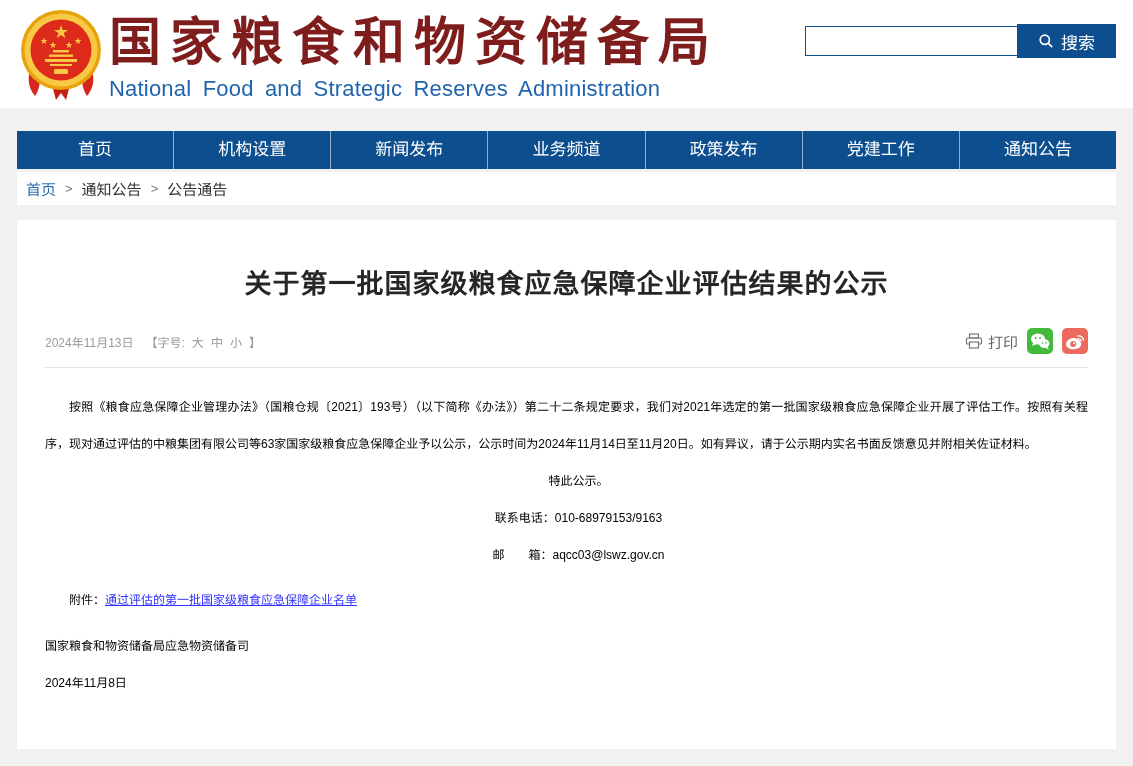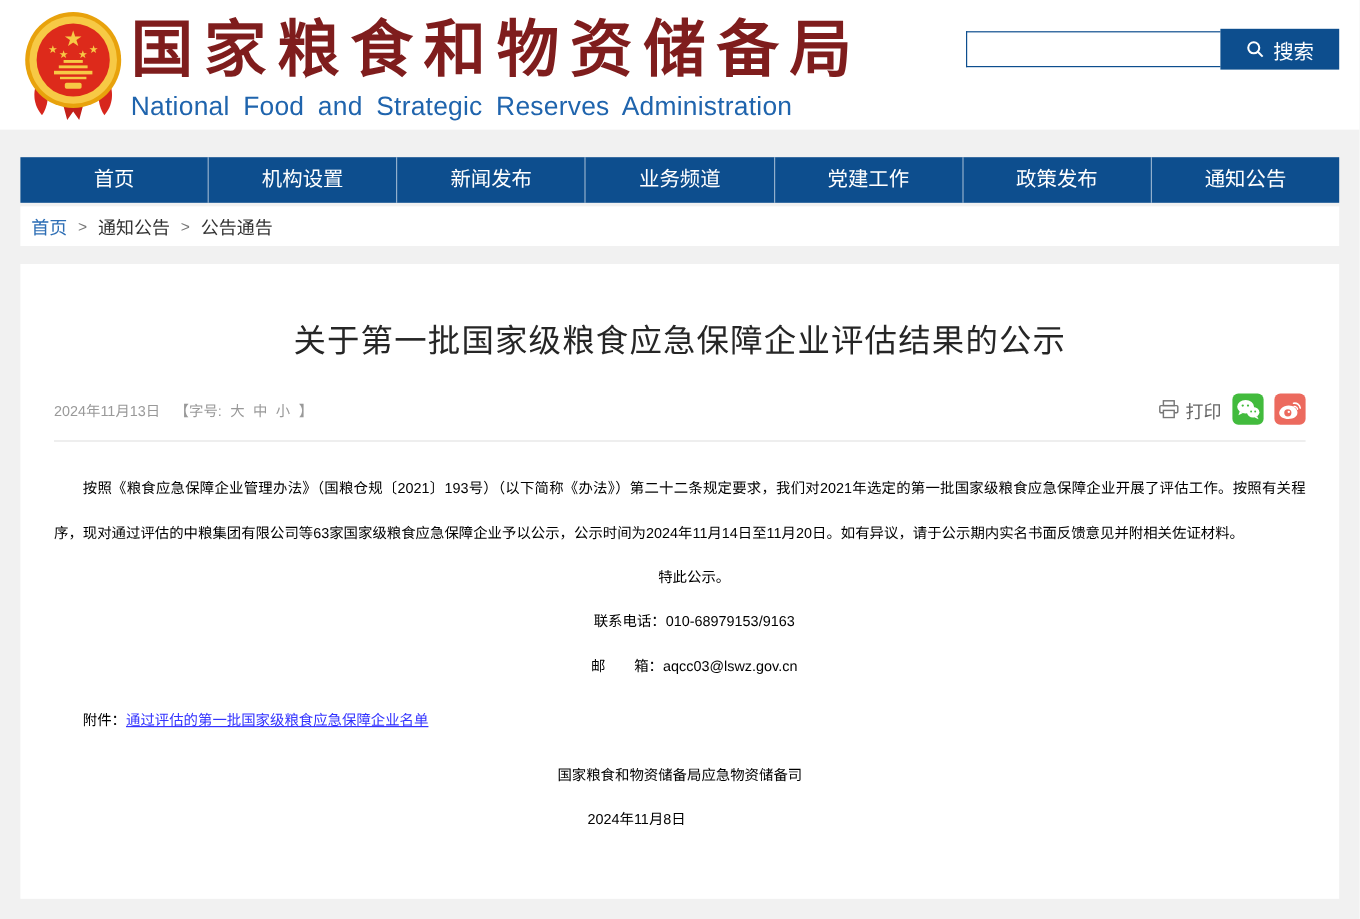--- a/index.html
+++ b/index.html
@@ -46,21 +46,21 @@
   }
   .breadcrumb-link { color:#2d6eb5; cursor:pointer; }
   .breadcrumb-sep { color:#777; font-size:13px; }
   .breadcrumb-item { color:#333; }
   
   .main-box {
     width:1099px; height:529px; margin:15px auto 0;
     background:#ffffff; padding:42px 28px 0;
   }
   .article-title {
-    text-align:center; font-size:27px; font-weight:normal; color:#262626;
+    text-align:center; font-size:27px; font-weight:bold; color:#262626;
     letter-spacing:1px;
   }
   .meta-row {
     margin-top:27px; display:flex; justify-content:space-between;
     align-items:center; padding-bottom:13px; border-bottom:1px solid #e3e3e3;
   }
   .meta-left { display:flex; align-items:center; gap:12px; color:#999; font-size:12px; }
   .font-size-group { display:flex; align-items:center; gap:7px; color:#999; }
   .font-size-option { cursor:pointer; color:#999; }
   .meta-right { display:flex; gap:9px; }
@@ -73,21 +73,21 @@
     align-items:center; justify-content:center; cursor:pointer;
   }
   .share-wechat { background:#42bb3d; }
   .share-weibo  { background:#ec6a5e; }
   
   .article-body { margin-top:21px; font-size:12px; line-height:37px; color:#000; }
   .para { text-indent:2em; text-align:justify; }
   .line-indent { text-indent:2em;text-align:center; }
   .attachment-line { text-indent:2em; margin-top:8px; }
   .attachment-link { color:#3333ff; text-decoration:underline; cursor:pointer;margin-top:20px; }
-  .signature-block { margin-top:9px; text-align:center; }
+  .signature-block { margin-top:9px; text-align:left; }
   .sign-date { padding-right:72px; }
 </style>
 </head>
 <body>
 
 <div class="site-header">
   <div class="header-inner">
 
     <span class="logo">
       <svg viewBox="0 0 84 94" width="84" height="94" aria-hidden="true">
@@ -130,22 +130,22 @@
     </div>
 
   </div>
 </div>
 
 <div class="main-nav">
   <div class="nav-item">首页</div>
   <div class="nav-item">机构设置</div>
   <div class="nav-item">新闻发布</div>
   <div class="nav-item">业务频道</div>
+  <div class="nav-item">政策发布</div>
   <div class="nav-item">党建工作</div>
-  <div class="nav-item">政策发布</div>
   <div class="nav-item">通知公告</div>
 </div>
 
 <div class="breadcrumb-bar">
   <span class="breadcrumb-link">首页</span>
   <span class="breadcrumb-sep">&gt;</span>
   <span class="breadcrumb-item">通知公告</span>
   <span class="breadcrumb-sep">&gt;</span>
   <span class="breadcrumb-item">公告通告</span>
 </div>

